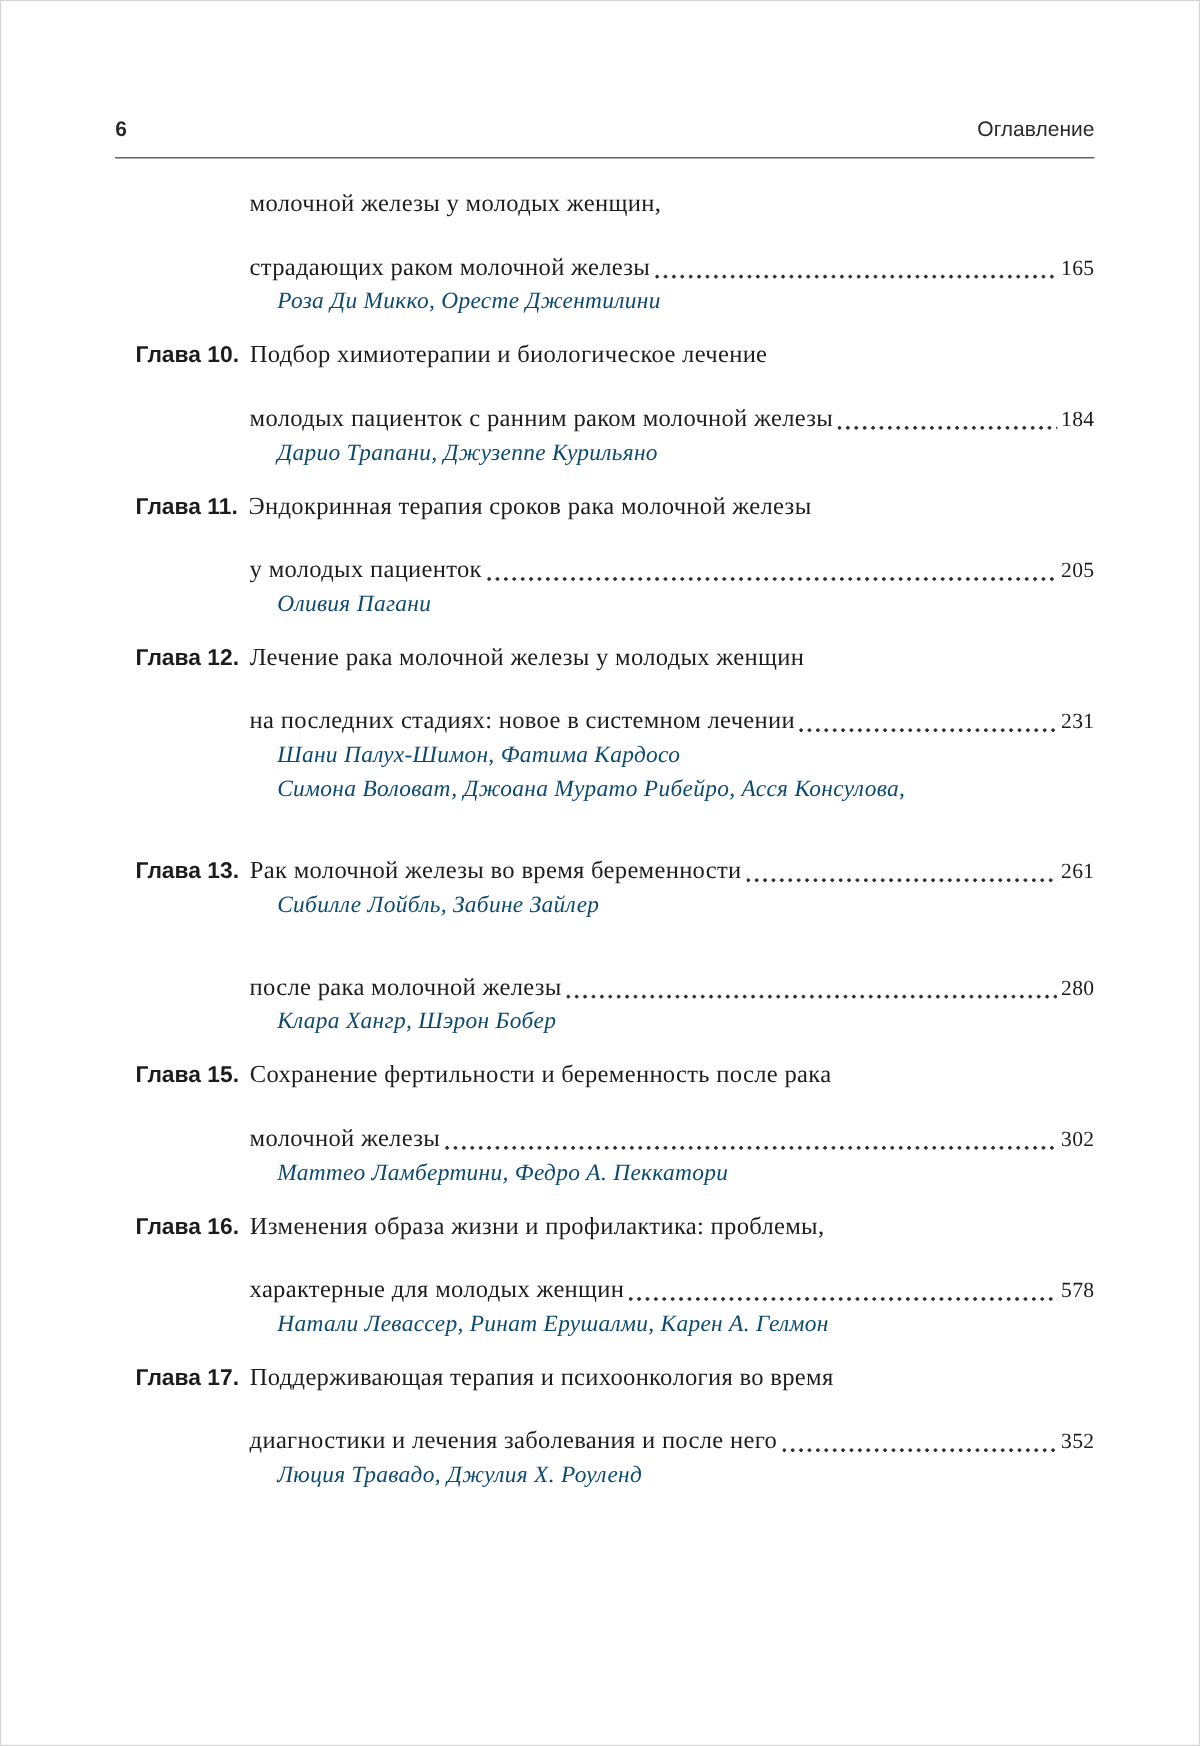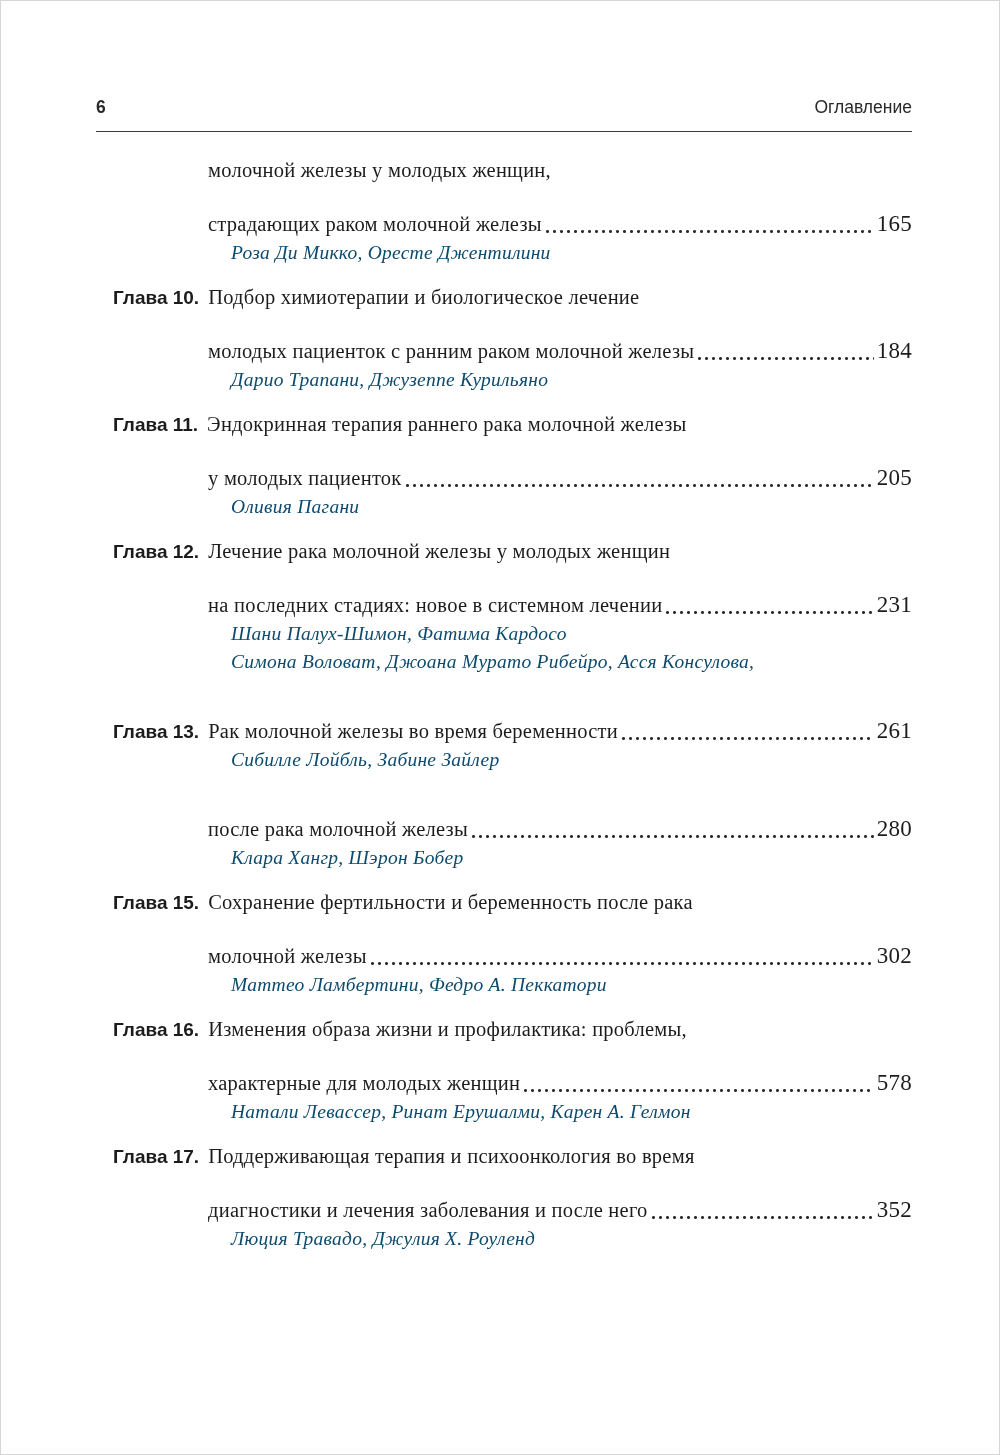--- a/index.html
+++ b/index.html
@@ -63,21 +63,21 @@
     flex: 1;
     min-width: 14px;
     height: 3px;
     align-self: flex-end;
     margin: 0 3px 6px 4px;
     background-image: radial-gradient(circle at 1.5px 1.5px, #2e2e2e 1.3px, transparent 1.6px);
     background-size: 7px 3px;
     background-repeat: repeat-x;
   }
   .pg {
-    font-size: 23px;
+    font-size: 18px;
     white-space: nowrap;
     margin-top: 24px;
   }
   .authors {
     margin-left: 118px;
     font-style: italic;
     font-size: 19.5px;
     line-height: 28px;
     color: #0c4a6e;
   }
@@ -122,21 +122,21 @@
           </div>
     <div class="authors">
             <div class="author-line">Дарио Трапани, Джузеппе Курильяно</div>
           </div>
   </section>
 
   <section class="entry">
     <div class="lines">
             <div class="line">
               <span class="chapter-label">Глава 11.</span>
-              <span class="title-text">Эндокринная терапия раннего рака молочной железы</span>
+              <span class="title-text">Эндокринная терапия сроков рака молочной железы</span>
             </div>
             <div class="line cont">
               <span class="title-text">у молодых пациенток</span>
               <span class="dots"></span>
               <span class="pg">205</span>
             </div>
           </div>
     <div class="authors">
             <div class="author-line">Оливия Пагани</div>
           </div>

